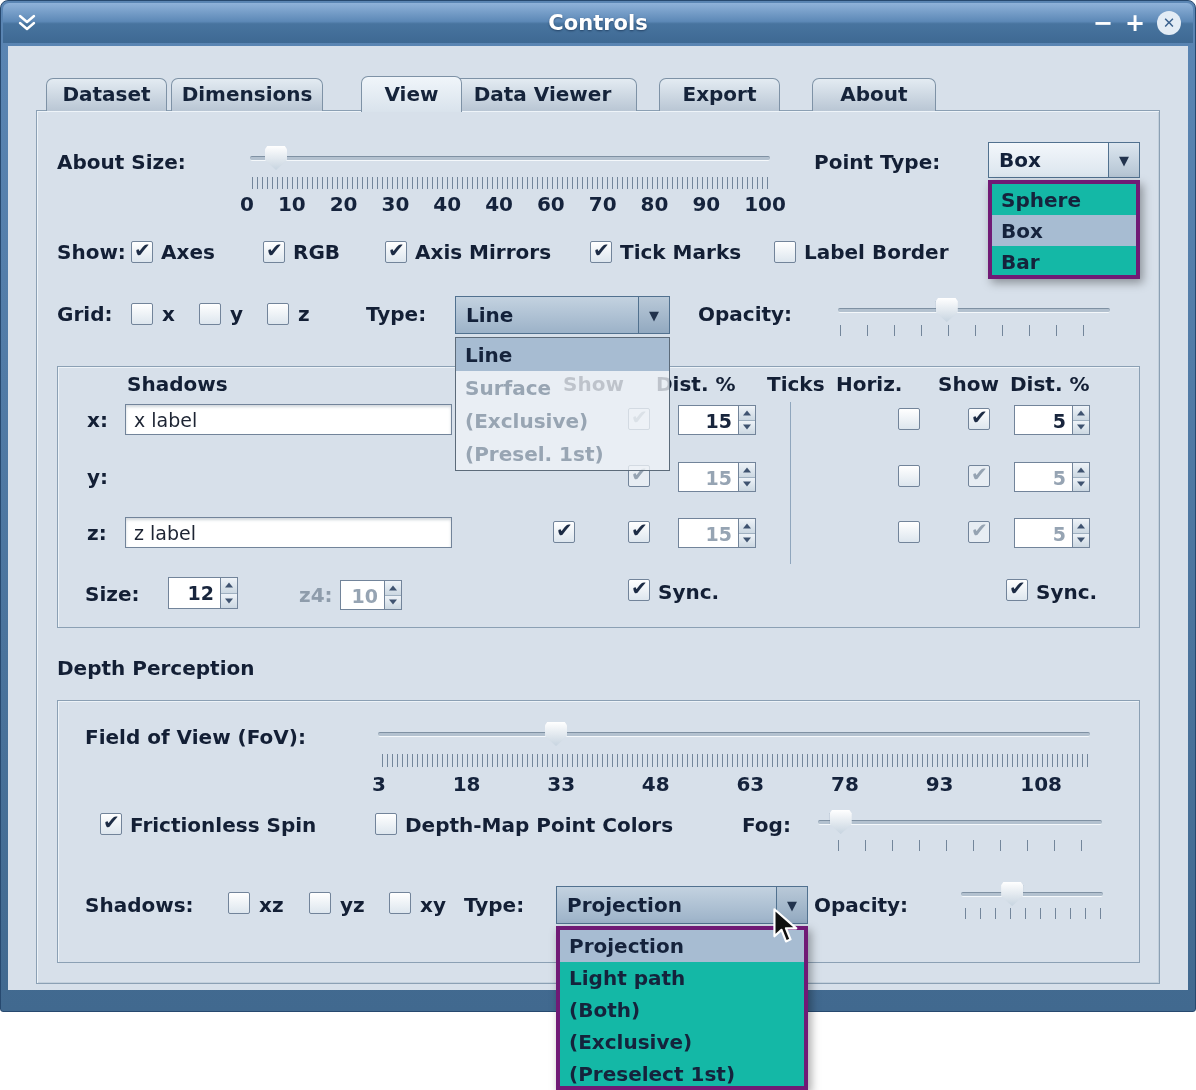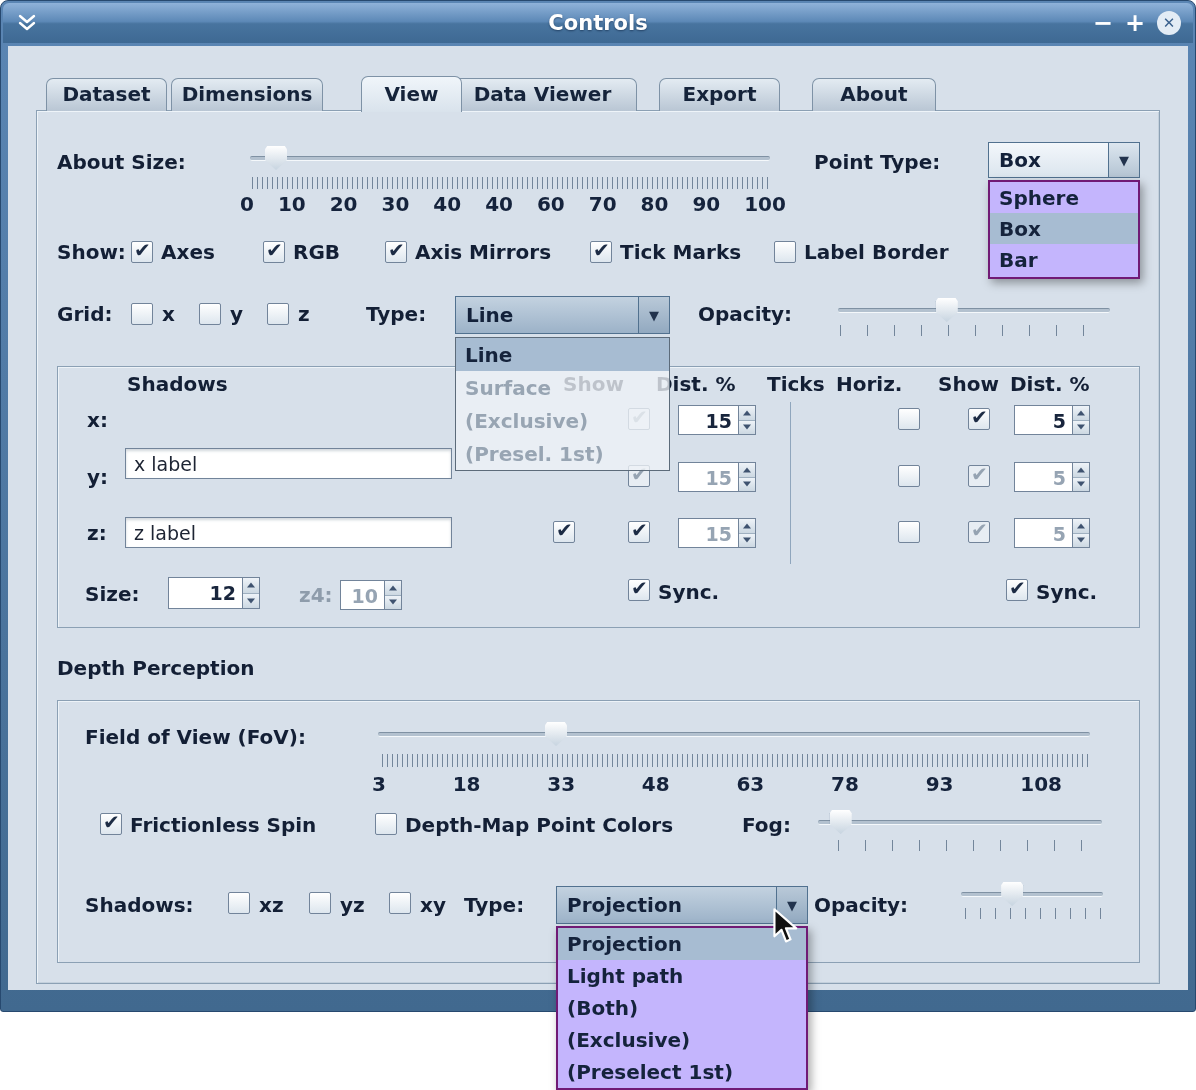--- a/index.html
+++ b/index.html
@@ -58,21 +58,21 @@
   
   .combo { position:absolute; display:flex; border:1px solid #51718f; background:#fff; }
   .combo .field { flex:1; display:flex; align-items:center; font-weight:bold; font-size:20px; color:#13213a;
     padding:0 10px; background:linear-gradient(#f3f7fb,#dbe5ee); overflow:hidden; }
   .combo .arrow { width:31px; border-left:1px solid #51718f; background:linear-gradient(#dce6ef,#b4c4d3);
     display:flex; align-items:center; justify-content:center; font-size:13px; color:#22334d; }
   .combo.open .field { background:linear-gradient(#c3d2e0,#9cb2c8); }
   .combo.open .arrow { background:linear-gradient(#b9c9d8,#92a9c0); }
 
   
-  .dd { position:absolute; border:2px solid #701a75; background:#c4b5fd; box-shadow:3px 4px 9px rgba(0,0,0,.35); }
+  .dd { position:absolute; border:4px solid #701a75; background:#14b8a6; box-shadow:3px 4px 9px rgba(0,0,0,.35); }
   .dd .it { font-weight:bold; font-size:20px; color:#15233c; padding:0 9px; display:flex; align-items:center; }
   .dd .it.checked { background:#a7bcd2; }
   .dd .it.disabled { color:#98a5b3; }
   .dd.glass { background:rgba(238,242,246,.78); border:1px solid #5c6b7a; box-shadow:none; }
   .dd1 { z-index:45; } .dd1 .it { height:31px; }
   .dd2 { z-index:30; } .dd2 .it { height:33px; }
   .dd3 { z-index:50; } .dd3 .it { height:32px; }
 
   
   .slider { position:absolute; height:24px; }
@@ -189,21 +189,21 @@
   <div class="lbl" style="left:127px;top:372px">Shadows</div>
   <div class="lbl" style="left:563px;top:372px">Show</div>
   <div class="lbl" style="left:656px;top:372px">Dist. %</div>
   <div class="lbl" style="left:767px;top:372px">Ticks</div>
   <div class="lbl" style="left:836px;top:372px">Horiz.</div>
   <div class="lbl" style="left:938px;top:372px">Show</div>
   <div class="lbl" style="left:1010px;top:372px">Dist. %</div>
   <div class="vline" style="left:790px;top:402px;height:162px"></div>
 
   <div class="lbl" style="left:87px;top:408px">x:</div>
-  <input class="tin" style="left: 125px; top: 404px; width: 327px; margin-top: 44px;" readonly="" value="x label">
+  <input class="tin" style="left: 125px; top: 404px; width: 327px;" readonly="" value="x label">
   <span class="cb checked disabled" style="left:628px;top:408px"></span>
   <span class="spin" style="left:678px;top:405px;width:78px">
     <span class="val">15</span>
     <span class="btns">
         <span class="b up"></span>
         <span class="b down"></span>
       </span>
   </span>
   <span class="cb" style="left:898px;top:408px"></span>
   <span class="cb checked" style="left:968px;top:408px"></span>
@@ -249,21 +249,21 @@
   <span class="cb checked disabled" style="left:968px;top:521px"></span>
   <span class="spin disabled" style="left:1014px;top:518px;width:76px">
     <span class="val">5</span>
     <span class="btns">
         <span class="b up"></span>
         <span class="b down"></span>
       </span>
   </span>
 
   <div class="lbl" style="left:85px;top:582px">Size:</div>
-  <span class="spin" style="left:168px;top:577px;width:92px;height:32px">
+  <span class="spin" style="left:168px;top:577px;width:70px;height:32px">
     <span class="val">12</span>
     <span class="btns">
         <span class="b up"></span>
         <span class="b down"></span>
       </span>
   </span>
   <div class="lbl gray" style="left:299px;top:583px">z4:</div>
   <span class="spin disabled" style="left:340px;top:580px;width:62px">
     <span class="val">10</span>
     <span class="btns">

